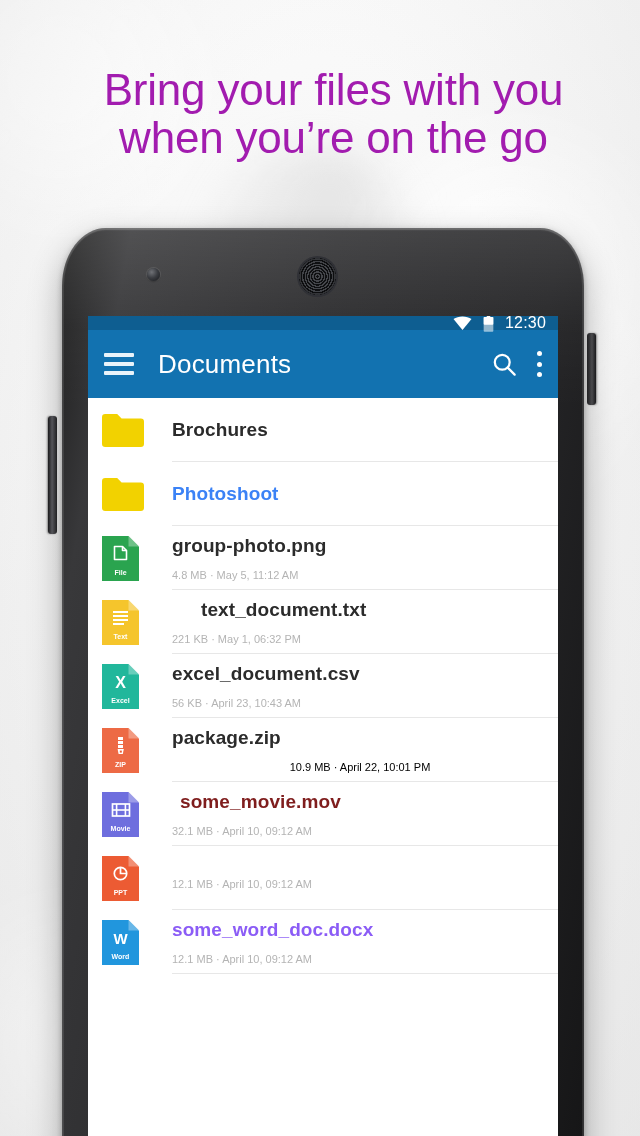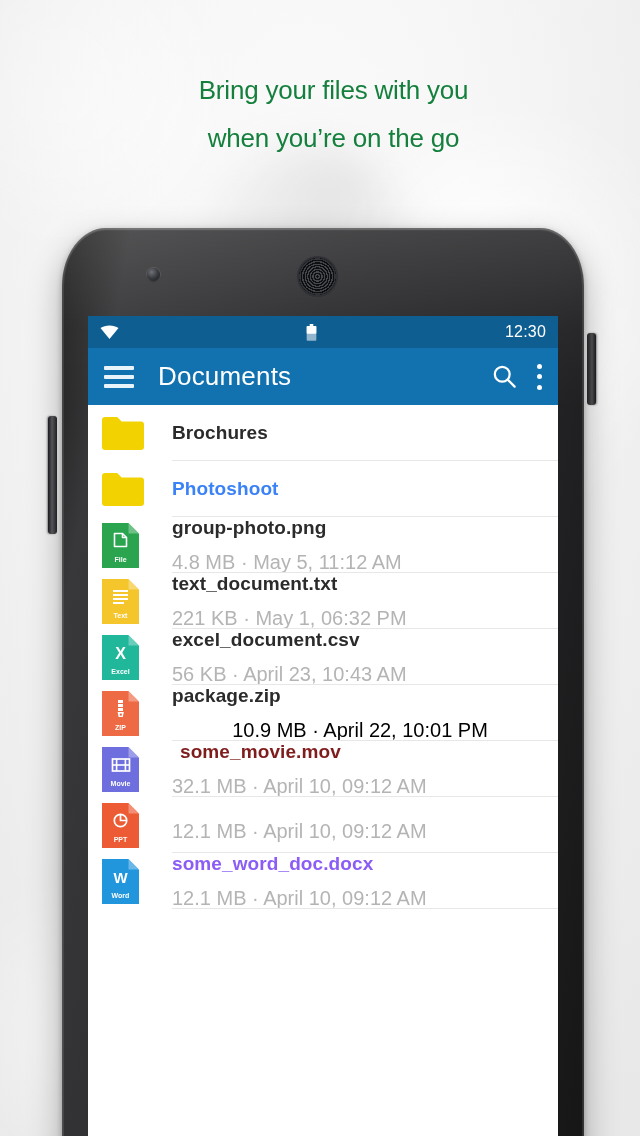--- a/index.html
+++ b/index.html
@@ -44,22 +44,22 @@
     position:absolute; inset:0;
     background:radial-gradient(ellipse at 50% 42%,rgba(255,255,255,0) 45%,rgba(222,222,222,.45) 100%);
     pointer-events:none;
   }
 
   
   .headline {
     position:absolute;
     left:0; right:0; top:66px;
     text-align:center;
-    color:#15803d;
-    font-size:26px;
+    color:#a21caf;
+    font-size:44px;
     line-height:48px;
     font-weight:400;
     letter-spacing:-0.2px;
     white-space:pre-line;
     padding-left:27px;
   }
 
   
   .phone {
     position:absolute;
@@ -129,35 +129,35 @@
 
   
   .screen {
     position:absolute;
     left:36px; top:88px;
     width:470px; height:892px;
     background:#ffffff;
     overflow:hidden;
   }
   .statusbar {
-    height:32px;
+    height:14px;
     display:flex;
     align-items:center;
-    justify-content:space-between;
+    justify-content:flex-end;
     padding:0 12px;
     color:#ffffff;
     font-size:16px;
     gap:11px;
   }
   .sb-clock { letter-spacing:.2px; padding-bottom:1px; }
   .wifi-icon { width:19px; height:15px; display:block; }
   .battery-icon { width:11px; height:17px; display:block; }
 
   .appbar {
-    height:57px;
+    height:68px;
     display:flex;
     align-items:center;
     padding:0 16px;
     color:#ffffff;
   }
   .hamburger {
     width:30px; height:22px;
     display:flex; flex-direction:column; justify-content:space-between;
     margin-right:24px;
     cursor:pointer;
@@ -184,21 +184,21 @@
   }
   .overflow-icon i {
     width:5px; height:5px; border-radius:50%; background:#fff; display:block;
   }
 
   
   .file-list { background:#fff; }
   .row {
     display:flex;
     align-items:center;
-    height:56px;
+    height:64px;
     padding-left:14px;
     position:relative;
     cursor:pointer;
   }
   .row .sep {
     position:absolute;
     left:84px; right:0; bottom:0;
     height:1px;
     background:#e7e7e7;
   }
@@ -212,21 +212,21 @@
   .text-cell { flex:1 1 auto; min-width:0; padding-right:10px; }
   .fname {
     font-size:19px;
     font-weight:700;
     color:#2b2b2b;
     letter-spacing:.1px;
     white-space:nowrap;
     overflow:hidden;
   }
   .fmeta {
-    font-size:20px;
+    font-size:11px;
     color:#b4b4b4;
     margin-top:12px;
     white-space:nowrap;
     overflow:hidden;
   }
   .row.folder .fname { font-weight:700; }
 </style>
 </head>
 <body>
 
@@ -331,21 +331,21 @@
                 <path d="M0 0h26.5L37 10.5V45H0Z" fill="#f5c52c"></path>
                 <path d="M26.5 0 37 10.5H26.5Z" fill="#ffffff" fill-opacity="0.32"></path>
                 <rect x="11" y="11" width="15" height="2" fill="#ffffff"></rect>
                 <rect x="11" y="15" width="15" height="2" fill="#ffffff"></rect>
                 <rect x="11" y="19" width="15" height="2" fill="#ffffff"></rect>
                 <rect x="11" y="23" width="11" height="2" fill="#ffffff"></rect>
                 <text x="18.5" y="38.5" text-anchor="middle" font-family="Liberation Sans, sans-serif" font-size="7" font-weight="bold" fill="#ffffff">Text</text>
               </svg>
             </div>
             <div class="text-cell">
-              <div class="fname" style="color: rgb(43, 43, 43);">text_document.txt</div>
+              <div class="fname" style="color: rgb(43, 43, 43); margin-left: 29px;">text_document.txt</div>
               <div class="fmeta" style="color: rgb(180, 180, 180);">221 KB · May 1, 06:32 PM</div>
             </div>
             <div class="sep"></div>
           </div>
           <div class="row">
             <div class="icon-cell">
               <svg class="doc-icon" viewBox="0 0 37 45">
                 <path d="M0 0h26.5L37 10.5V45H0Z" fill="#21b79b"></path>
                 <path d="M26.5 0 37 10.5H26.5Z" fill="#ffffff" fill-opacity="0.32"></path>
                 <text x="18.5" y="24" text-anchor="middle" font-family="Liberation Sans, sans-serif" font-size="16" font-weight="bold" fill="#ffffff">X</text>

